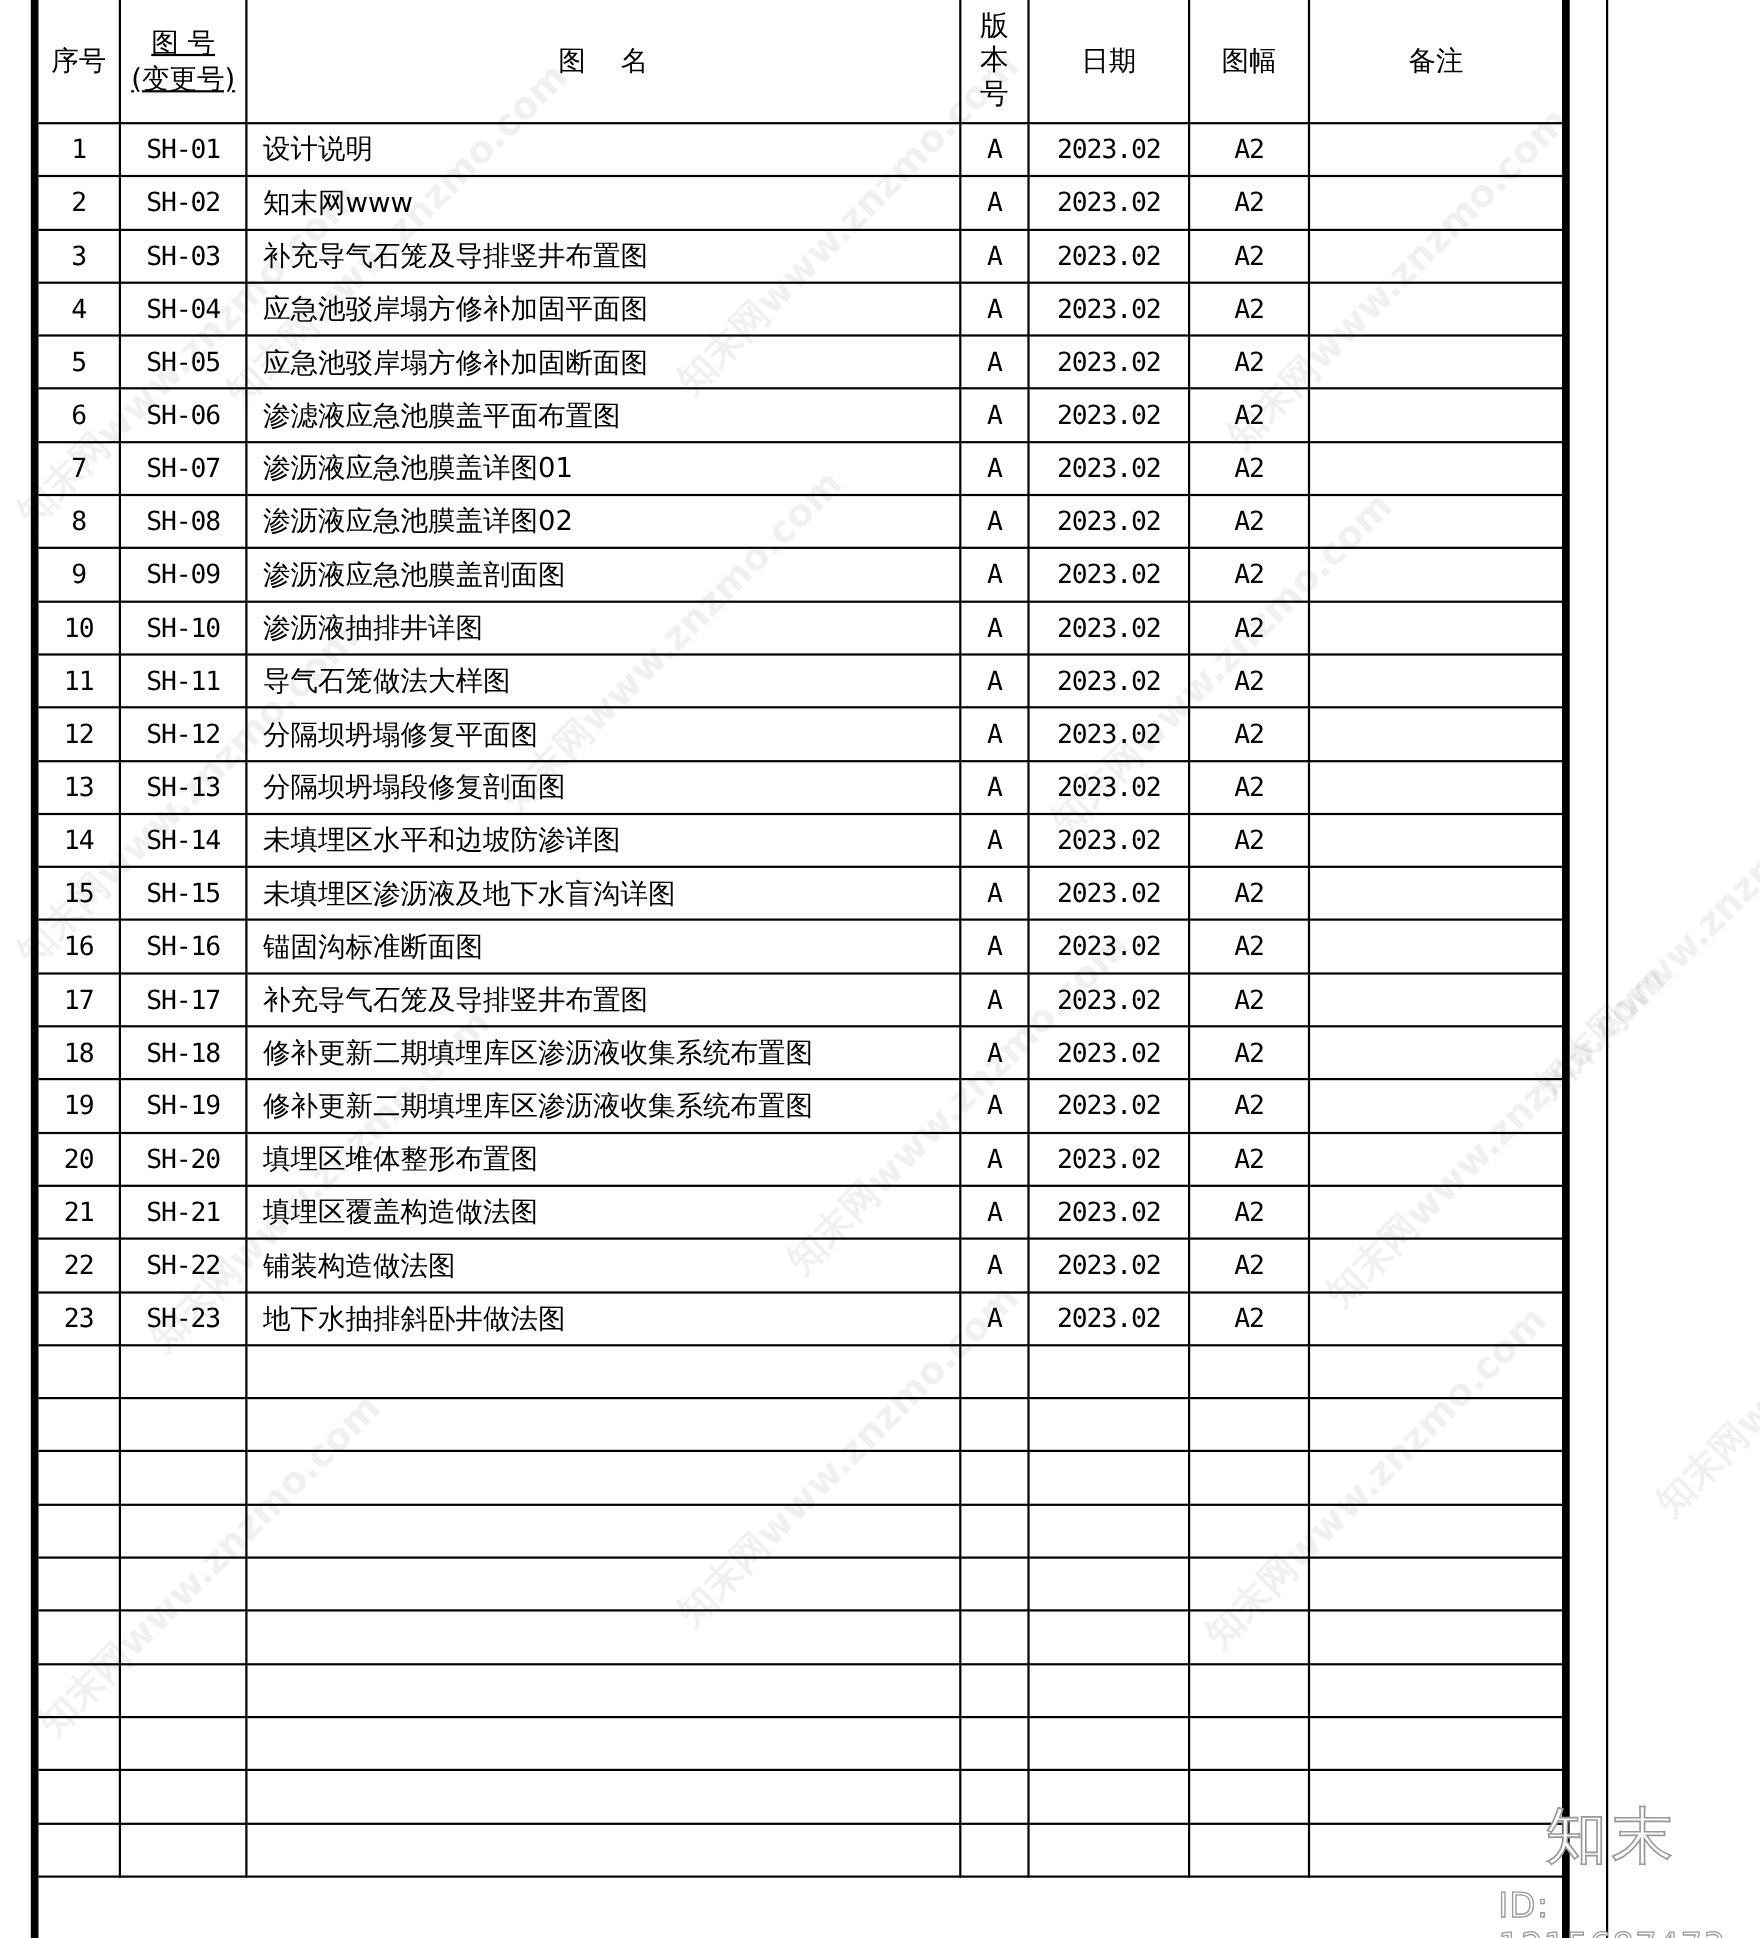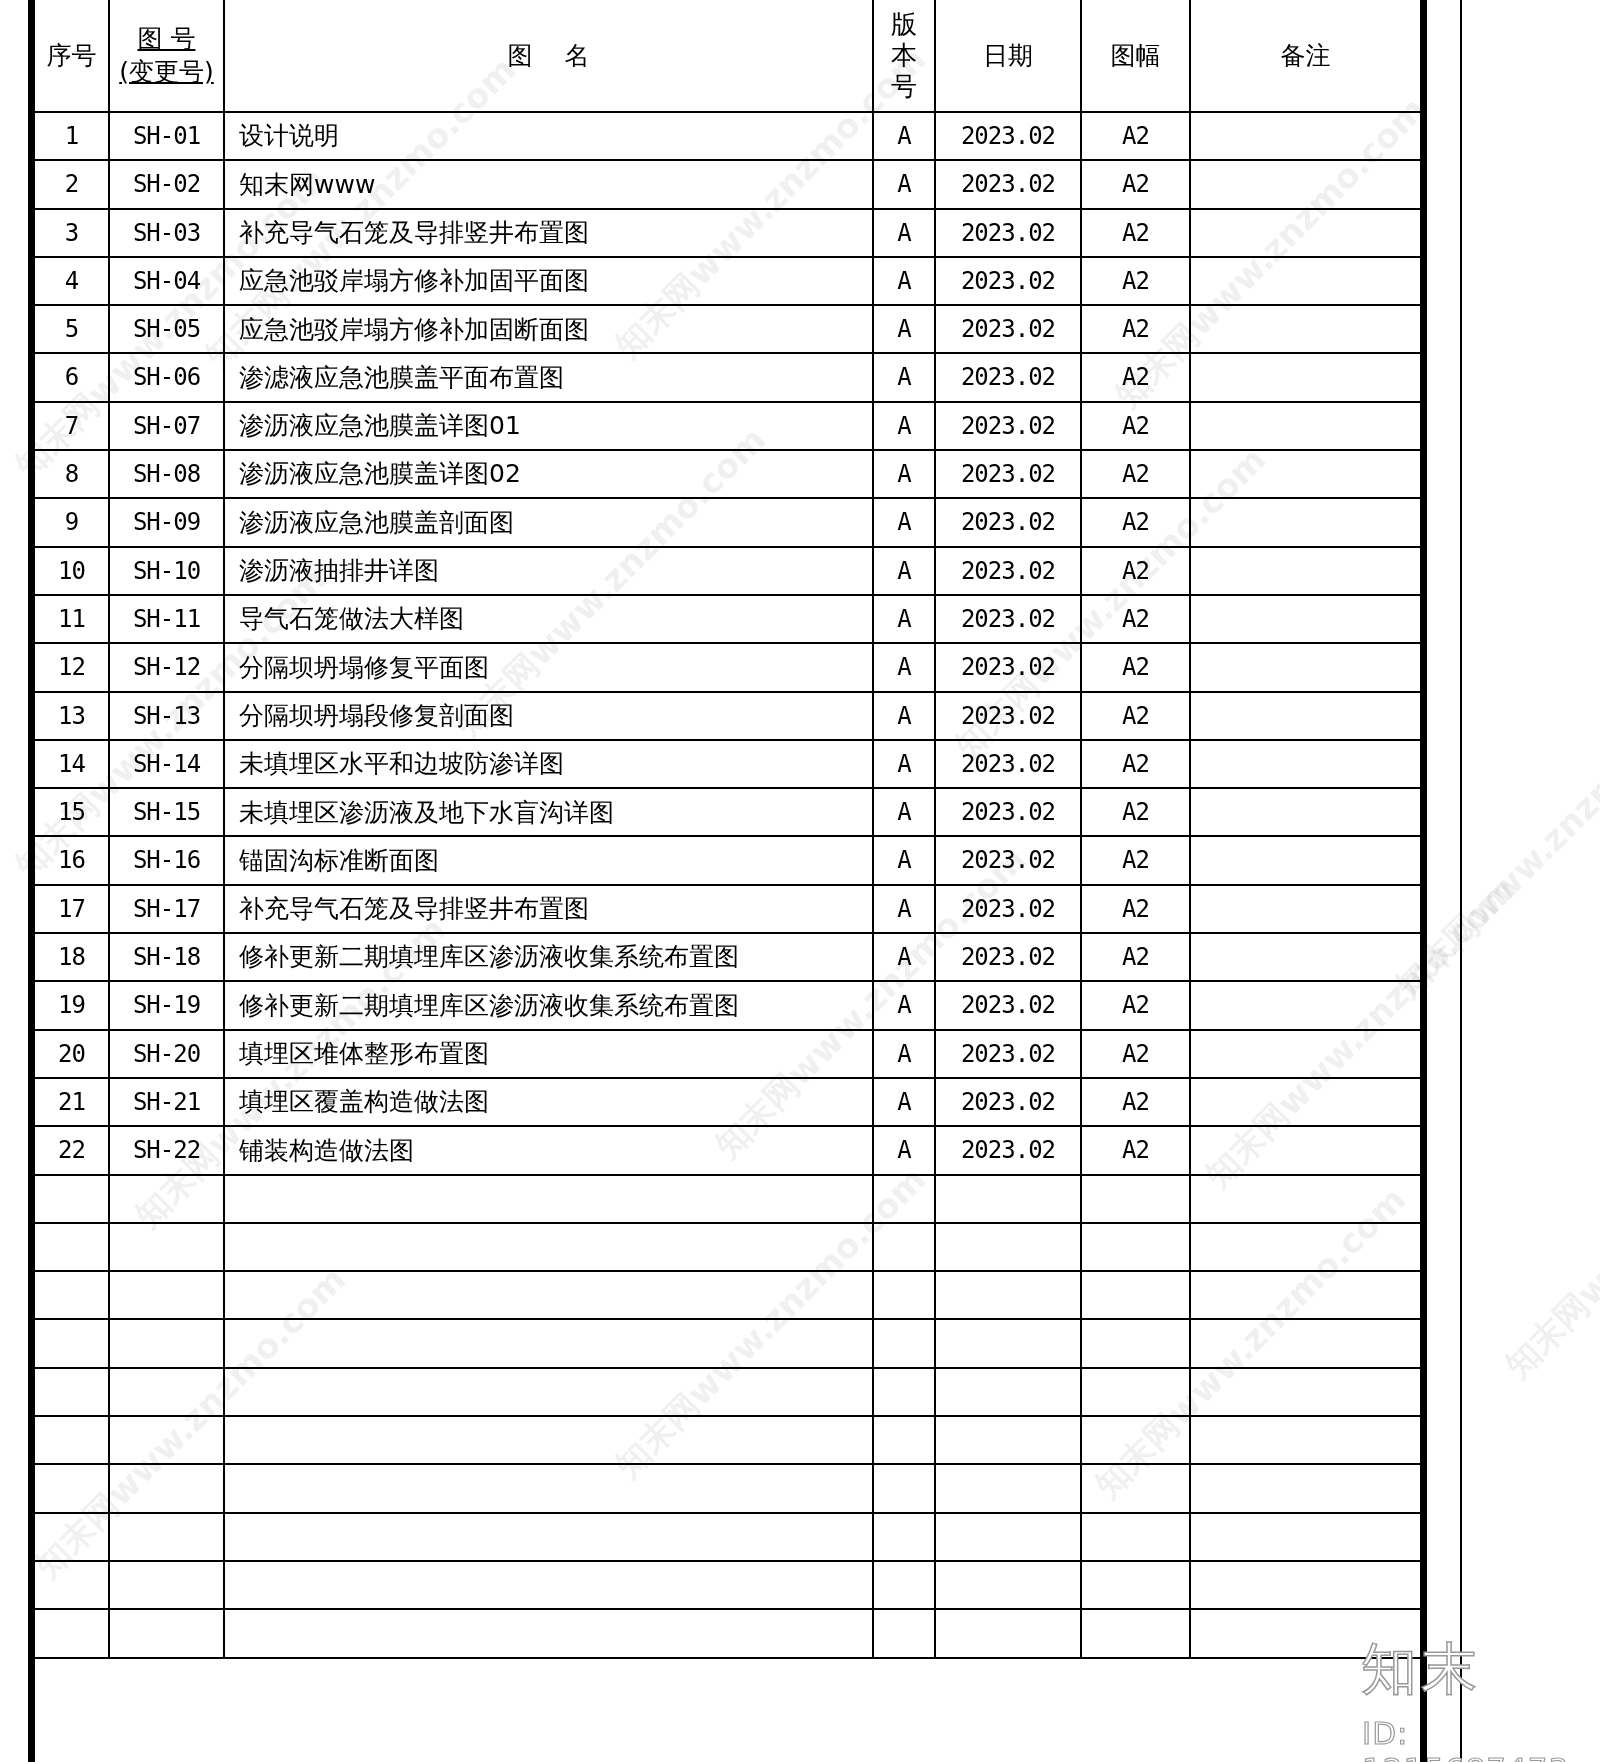--- a/index.html
+++ b/index.html
@@ -12,21 +12,21 @@
   td,th{border:2px solid #000;padding:0;text-align:center;vertical-align:middle;font-weight:normal;font-size:25px;line-height:1.1;overflow:hidden;white-space:nowrap;}
   th{height:111px;}
   td{height:46.3px;}
   table tr td:first-child, table tr th:first-child{border-left:none;}
   table tr td:last-child, table tr th:last-child{border-right:none;}
   td.name{text-align:left;padding-left:14px;}
   .hdr-stack{display:inline-block;line-height:1.3;text-decoration:underline;}
   .vert{display:inline-block;width:1em;line-height:1.2;white-space:normal;word-break:break-all;font-size:26px;}
   .num{font-family:"DejaVu Sans Mono","Liberation Mono",monospace;font-size:24px;letter-spacing:-1px;}
   .wm{position:absolute;color:rgba(0,0,0,0.06);font-size:34px;transform:rotate(-45deg);white-space:nowrap;pointer-events:none;font-weight:bold;}
-  .brand{position:absolute;left:1361px;top:1632px;font-size:56px;color:#fff;-webkit-text-stroke:1.5px #999;letter-spacing:4px;}
+  .brand{position:absolute;left:1405px;top:1632px;font-size:56px;color:#fff;-webkit-text-stroke:1.5px #999;letter-spacing:4px;}
   .brand-id{position:absolute;left:1362px;top:1715px;font-size:31px;color:#fff;-webkit-text-stroke:1.2px #999;letter-spacing:1px;}
 </style>
 </head>
 <body>
 
 <div class="sheet">
   <div class="border-left"></div>
 
   <table>
     <colgroup>
@@ -247,20 +247,29 @@
         <tr>
           <td class="num">22</td>
           <td class="num">SH-22</td>
           <td class="name">铺装构造做法图</td>
           <td class="num">A</td>
           <td class="num">2023.02</td>
           <td class="num">A2</td>
           <td></td>
         </tr>
         <tr>
+          <td class="num">23</td>
+          <td class="num">SH-23</td>
+          <td class="name">地下水抽排斜卧井做法图</td>
+          <td class="num">A</td>
+          <td class="num">2023.02</td>
+          <td class="num">A2</td>
+          <td></td>
+        </tr>
+        <tr>
           <td></td>
           <td></td>
           <td></td>
           <td></td>
           <td></td>
           <td></td>
           <td></td>
         </tr>
         <tr>
           <td></td>

